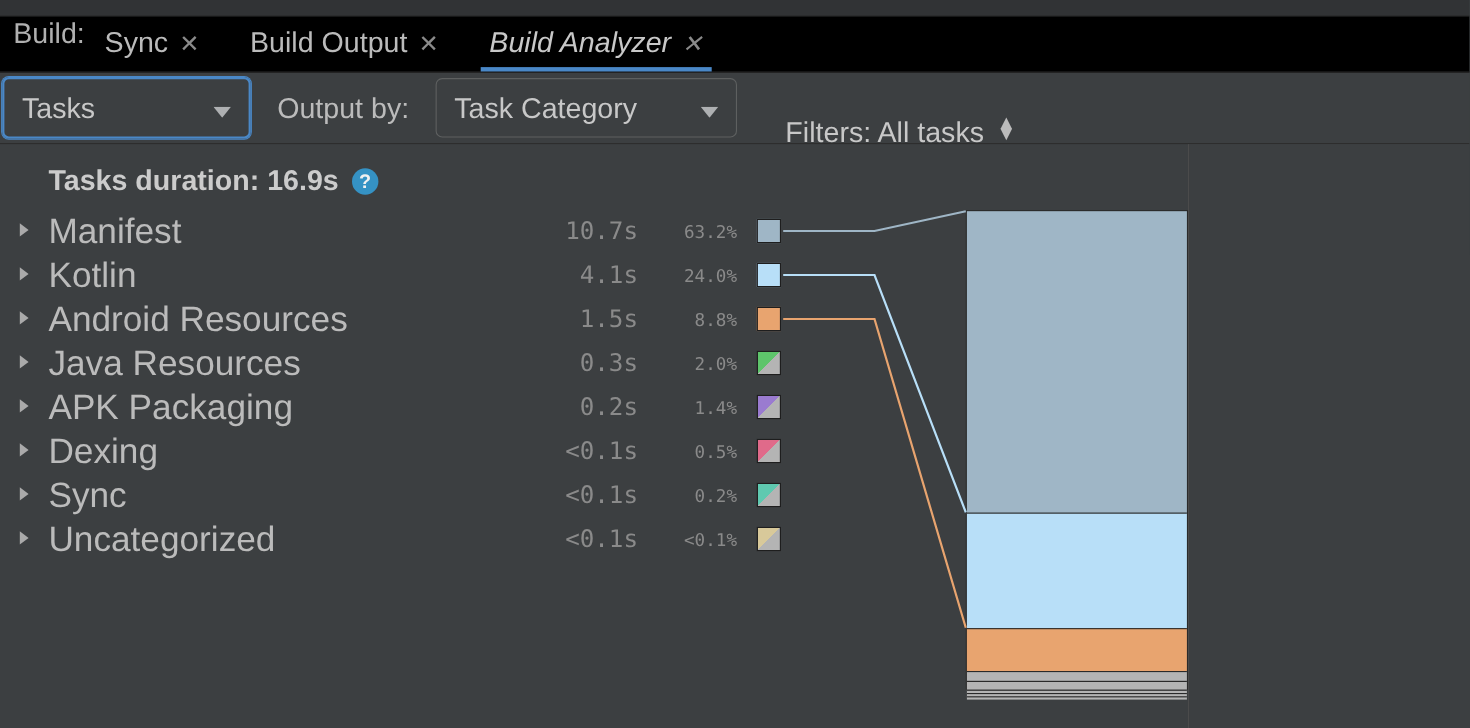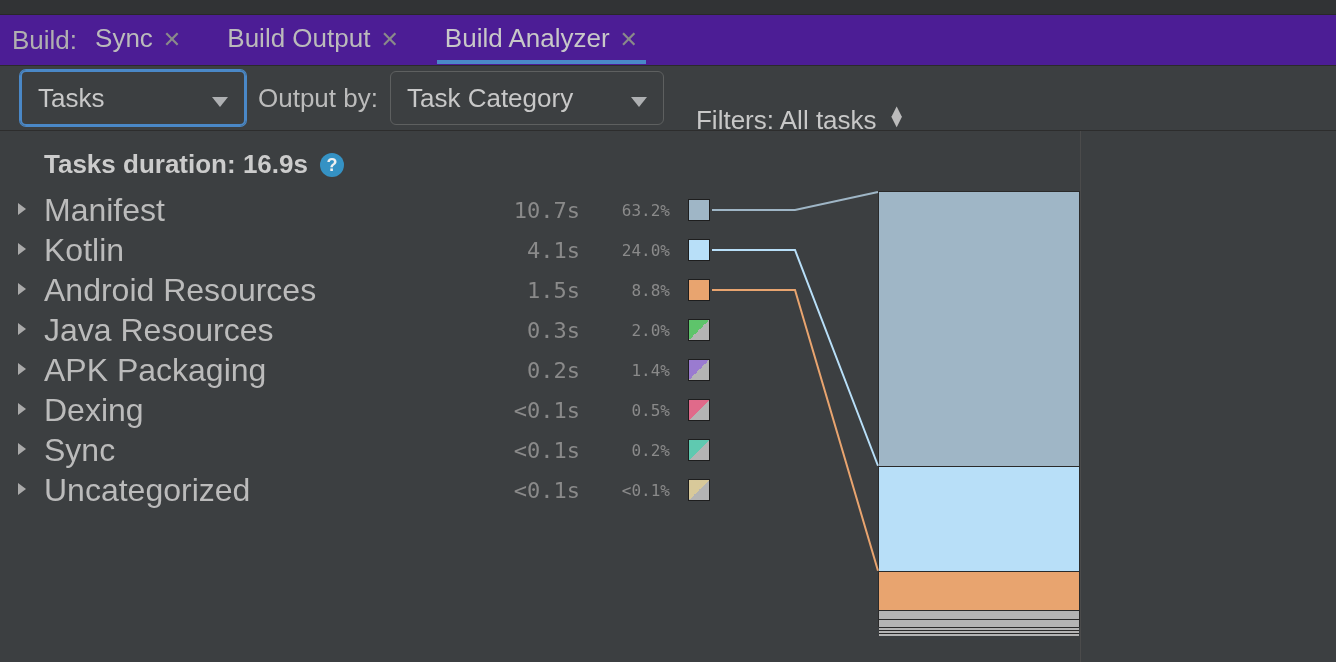--- a/index.html
+++ b/index.html
@@ -14,23 +14,22 @@
   }
 
   .top-strip {
     height: 14px;
     background: #313335;
     border-bottom: 1px solid #282828;
   }
 
   .tabs-row {
     display: flex;
-    align-items: center;
     height: 50px;
-    background: #4c1d95;
+    background: #000000;
     border-bottom: 1px solid #2b2b2b;
     padding: 0 8px;
     gap: 4px;
   }
 
   .tabs-prefix {
     font-size: 26px;
     color: #b0b0b0;
     padding: 0 6px 0 4px;
   }
@@ -41,34 +40,35 @@
     font-size: 26px;
     color: #bbbbbb;
     padding: 6px 8px 10px 8px;
     gap: 10px;
   }
 
   .tab-active {
     border-bottom: 4px solid #4a88c7;
     padding-bottom: 6px;
     color: #c8c8c8;
+    font-style: italic;
   }
   .tab-close {
     font-size: 22px;
     color: #8a8a8a;
     line-height: 1;
     padding-top: 4px;
   }
 
   .toolbar {
     display: flex;
     align-items: center;
     height: 64px;
-    padding: 0 20px;
-    gap: 12px;
+    padding: 0 2px;
+    gap: 24px;
     border-bottom: 1px solid #2d2d2d;
   }
 
   .dropdown {
     display: flex;
     align-items: center;
     justify-content: space-between;
     height: 52px;
     padding: 0 16px;
     border: 1px solid #5e6060;

